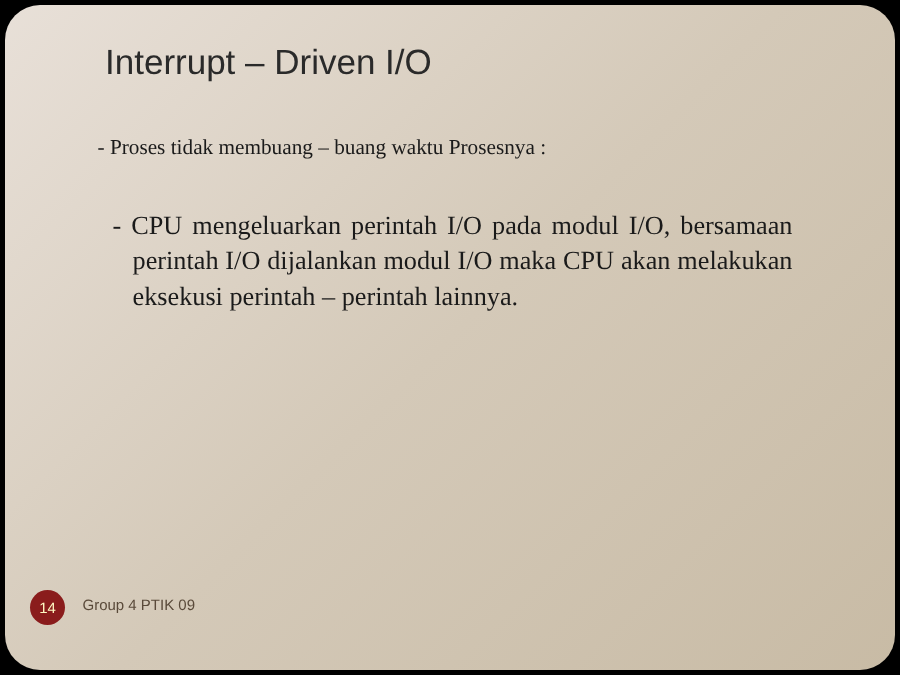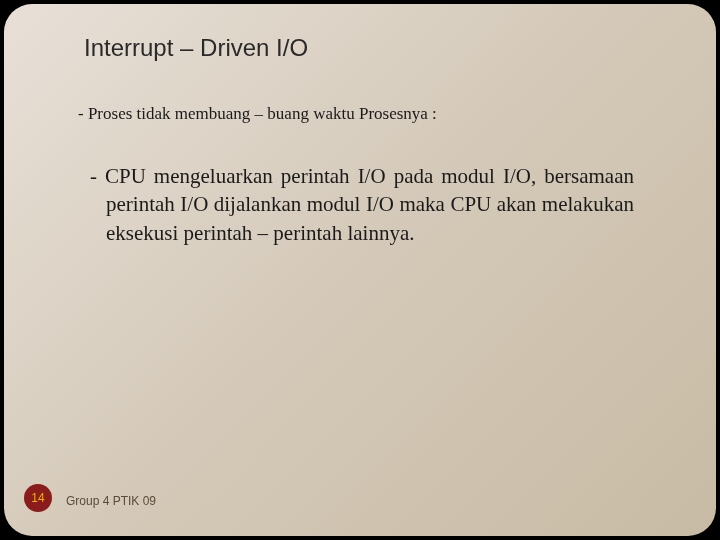--- a/index.html
+++ b/index.html
@@ -14,21 +14,21 @@
     position: absolute;
     top: 4px;
     left: 4px;
     width: 712px;
     height: 532px;
     background: linear-gradient(135deg, #e8e0d8 0%, #d4c9b8 50%, #c8bba5 100%);
     border-radius: 28px;
     padding: 30px 60px 0 70px;
   }
   .title {
-    font-size: 24px;
+    font-size: 28px;
     color: #2a2a2a;
     margin-bottom: 42px;
     margin-left: 10px;
     font-weight: normal;
   }
   .content {
     color: #1a1a1a;
     font-family: "Times New Roman", Times, serif;
   }
   .line1 {
@@ -43,36 +43,36 @@
     text-align: justify;
     margin-left: 20px;
     margin-right: 10px;
   }
   .block p {
     text-indent: -16px;
     margin: 12px;
   }
   .page-num {
     position: absolute;
-    bottom: 24px;
+    bottom: 36px;
     left: 20px;
     width: 28px;
     height: 28px;
     background: #8a1c1c;
     border-radius: 50%;
-    color: #eab308;
+    color: #fef9c3;
     font-size: 12px;
     display: flex;
     align-items: center;
     justify-content: center;
     font-family: Arial, sans-serif;
   }
   .footer {
     position: absolute;
-    bottom: 28px;
+    bottom: 45px;
     left: 62px;
     font-size: 12px;
     color: #5a4a3a;
     font-family: Arial, sans-serif;
   }
 </style>
 </head>
 <body>
 
 <div class="slide">

